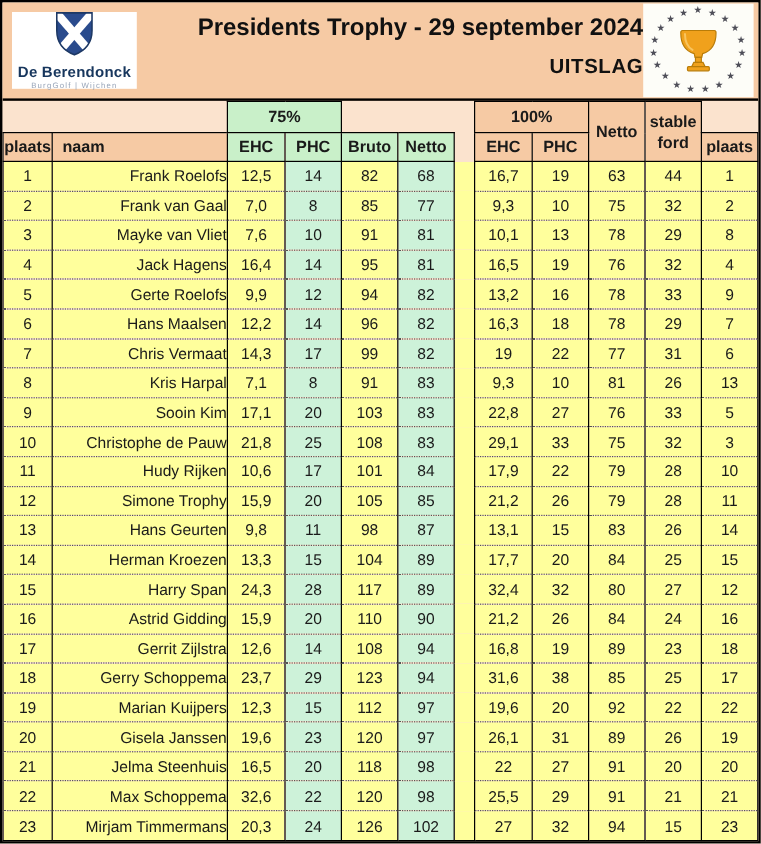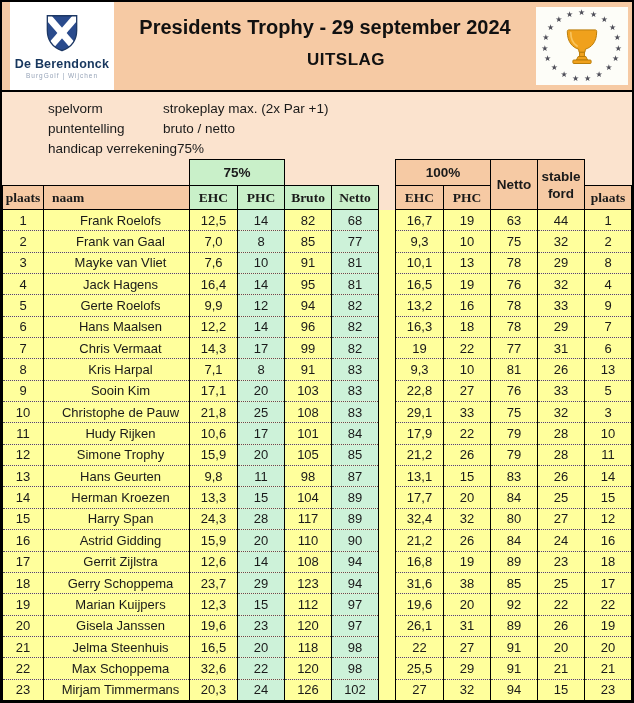--- a/index.html
+++ b/index.html
@@ -7,61 +7,61 @@
   .page{
     width:634px; height:703px; border:2px solid #000;
     background:#fbe3ce; display:flex; flex-direction:column; overflow:hidden;
   }
   
   .masthead{
     flex:0 0 82px; background:#f6caa4; border-bottom:2px solid #000;
     display:flex; align-items:center; justify-content:space-between; padding:0 2px;
   }
   .club-logo{
-    width:104px; height:88px; margin-left:6px; background:#ffffff;
+    width:104px; height:64px; margin-left:6px; background:#ffffff;
     display:flex; flex-direction:column; align-items:center; justify-content:center; gap:1px;
   }
   .club-name{ font-size:12.5px; font-weight:bold; color:#17365d; letter-spacing:.2px; }
   .club-tagline{ font-size:6.5px; color:#97a4b8; letter-spacing:1px; }
-  .titles{ flex:1; text-align:center; padding-bottom:6px; }
+  .titles{ flex:1; text-align:right; padding-bottom:6px; }
   .title{ font-size:20px; font-weight:bold; color:#111; }
   .subtitle{ font-size:17px; font-weight:bold; color:#111; margin-top:11px; letter-spacing:.5px;padding-left:42px; }
   .trophy-logo{
     width:92px; height:78px; margin-right:2px; background:#fdfdf8; position:relative; flex:0 0 auto;
   }
   .trophy-logo .star{ position:absolute; font-size:8px; color:#4e4e58; line-height:8px; }
   .trophy-cup{ position:absolute; left:50%; top:50%; transform:translate(-50%,-46%); }
   
   .info{ flex:0 0 66px; padding:7px 0 0 46px; font-size:13.5px; color:#1a1a1a; }
   .info-row{ display:flex; line-height:20px; }
   .info-label{ min-width:115px; }
   
   .tablewrap{ flex:1 1 auto; display:flex; }
   table{
     width:100%; height:100%; border-collapse:collapse; table-layout:fixed;
     font-size:13px; color:#1a1a1a;
   }
   td{ text-align:center; vertical-align:middle; overflow:hidden; white-space:nowrap; }
   col.w-plaats{width:41px;} col.w-num{width:47px;} col.w-ehc{width:48px;} col.w-gap{width:17px;} col.w-ford{width:47px;}
   
-  tr.hr1{ height:26px; } tr.hr2{ height:24px;font-family:Liberation Serif, serif; }
+  tr.hr1{ height:26px; } tr.hr2{ height:24px; }
   .h-blank{ background:transparent; border:none; }
   .h-cell{
     border:1px solid #000; font-weight:bold; font-size:13.5px;
   }
   .bg-orange{ background:#f6caa4; }
   .bg-green{ background:#c9f0c9; }
   .h-tall{ white-space:normal; line-height:17px; vertical-align:middle; }
   
   tbody td{
     border-left:1px solid #000; border-right:1px solid #000;
     border-bottom:1px dotted #555; background:#ffff9c;
   }
   tbody tr:last-child td{ border-bottom:1px solid #000; }
-  td.c-naam{ text-align:center; padding-left:8px; }
+  td.c-naam{ text-align:right; padding-left:8px; }
   td.c-mint{ background:#cdf2d9; }
   td.c-gap{ background:#ffff9c; border-bottom:hidden; }
   tbody tr:last-child td.c-gap{ border-bottom:1px solid #000; }
 </style>
 </head>
 <body>
 
 <div class="page">
 
   <div class="masthead">
@@ -102,34 +102,20 @@
             <rect x="26.5" y="40" width="7" height="6"></rect>
             <path d="M22 51 L38 51 L35.5 46 L24.5 46 Z"></path>
             <rect x="17" y="51" width="26" height="5" rx="1.2"></rect>
           </g>
           <path d="M14 12 C14 22 18 28 23 31" stroke="#f8c45e" stroke-width="2.4" fill="none" stroke-linecap="round"></path>
         </svg>
       </span>
     </div>
   </div>
 
-  <div class="info">
-    <div class="info-row">
-      <span class="info-label">spelvorm</span>
-      <span class="info-value">strokeplay max. (2x Par +1)</span>
-    </div>
-    <div class="info-row">
-      <span class="info-label">puntentelling</span>
-      <span class="info-value">bruto / netto</span>
-    </div>
-    <div class="info-row">
-      <span class="info-label">handicap verrekening</span>
-      <span class="info-value">75%</span>
-    </div>
-  </div>
 
   <div class="tablewrap">
     <table>
       <colgroup>
         <col class="w-plaats">
           <col>
           <col class="w-ehc">
           <col class="w-num">
           <col class="w-num">
         <col class="w-num">

